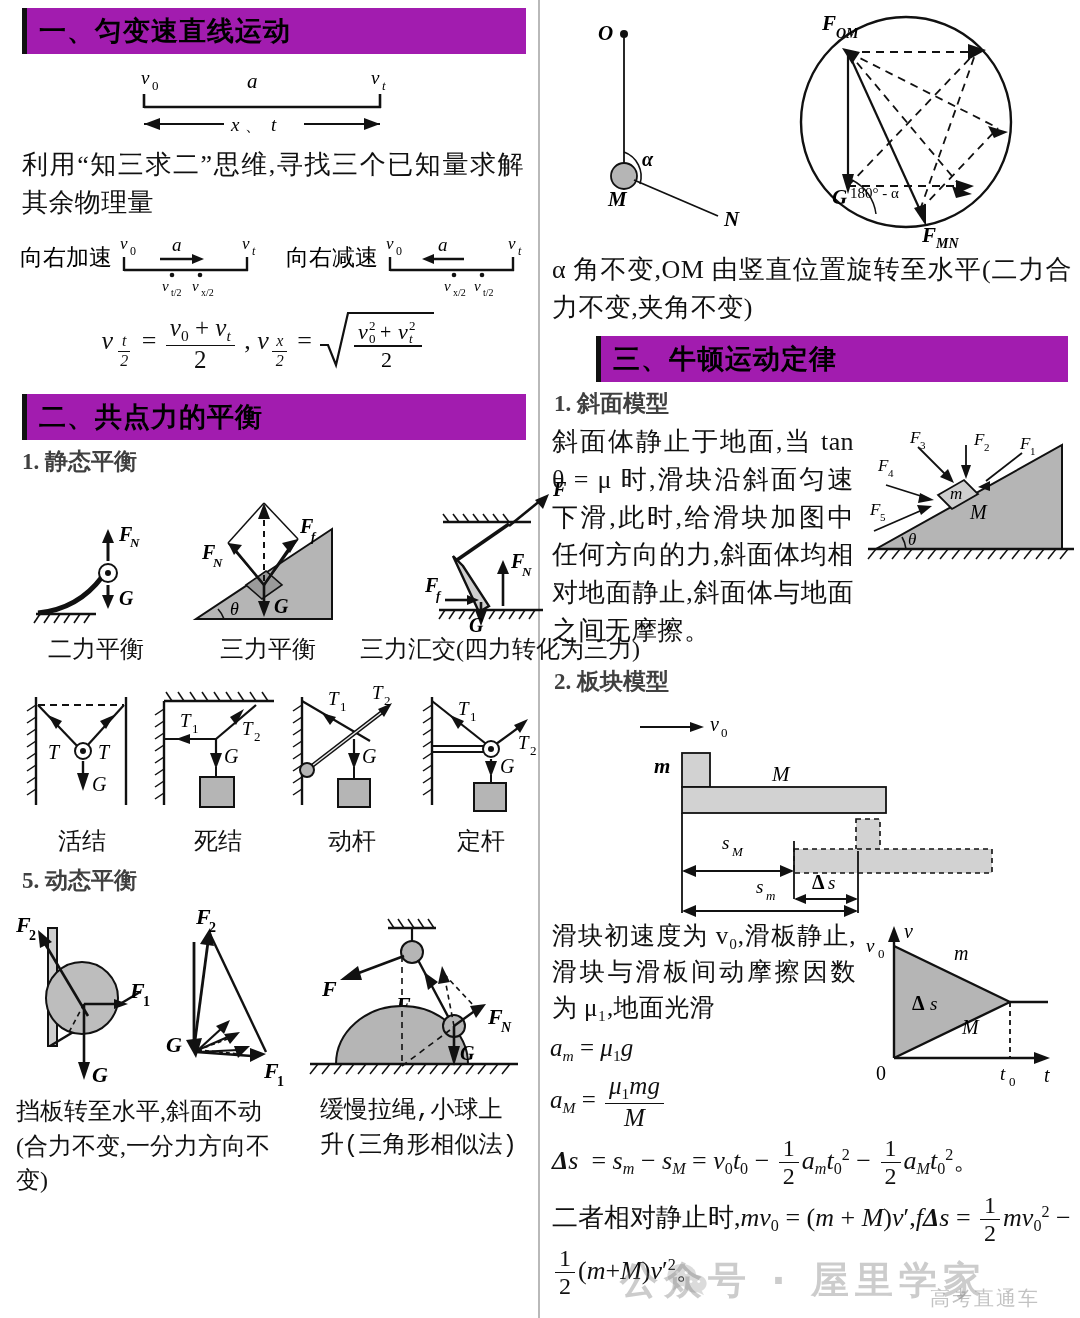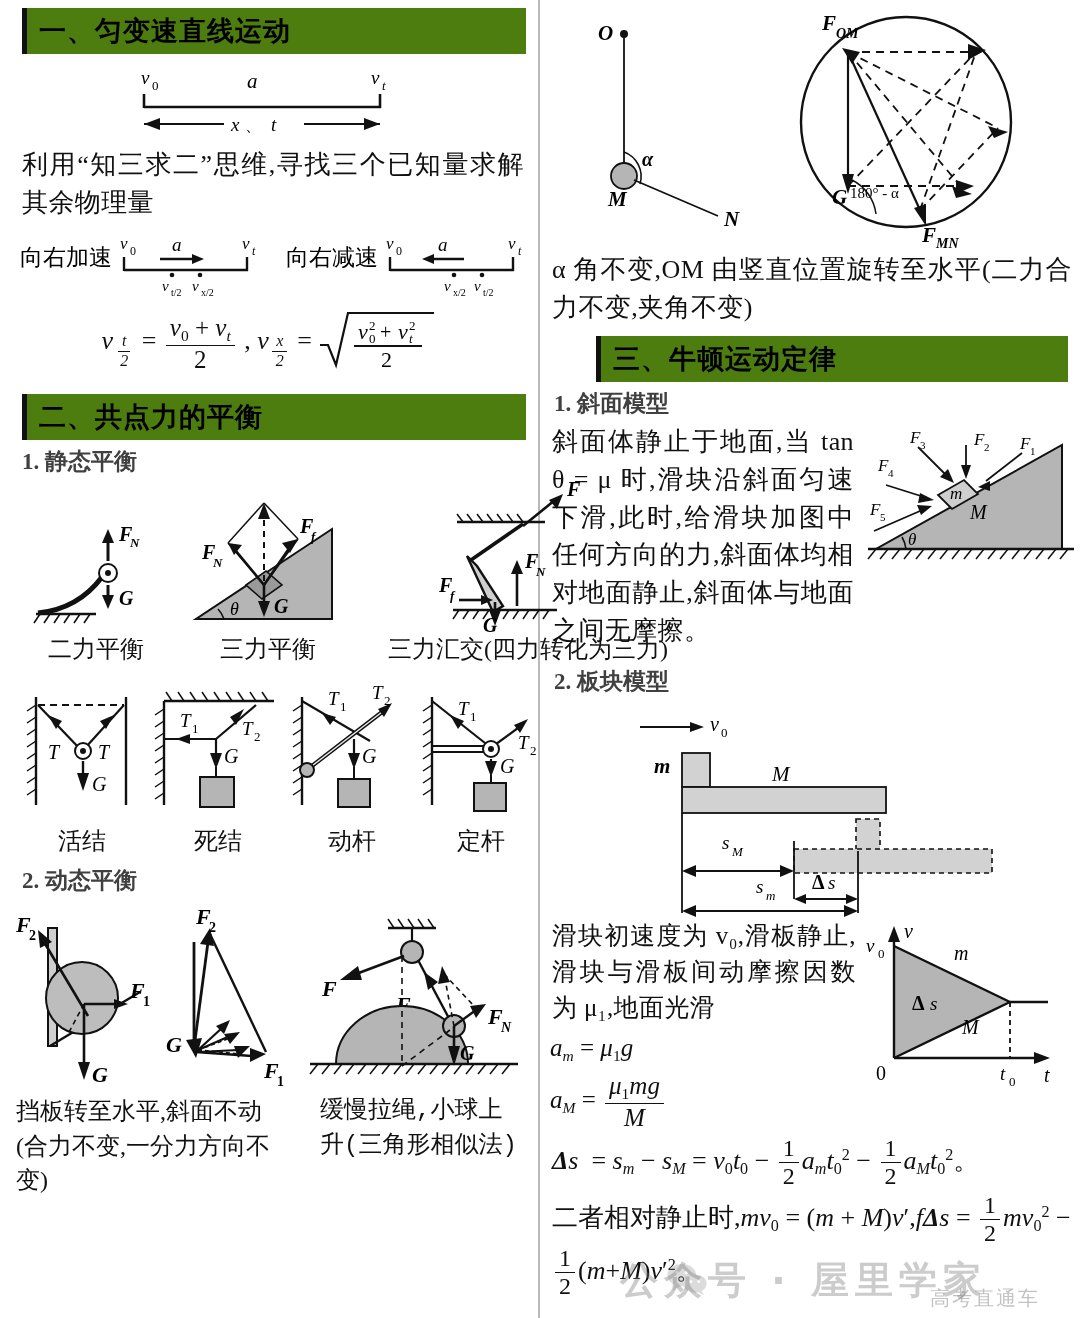--- a/index.html
+++ b/index.html
@@ -13,21 +13,21 @@
     overflow:hidden;
   }
   .page { position:relative; width:1080px; height:1318px; }
   .col { position:absolute; top:0; height:1318px; }
   .col-left  { left:0;   width:538px; }
   .col-right { left:546px; width:534px; }
   .divider { position:absolute; left:538px; top:0; width:2px; height:1318px; background:#b9b9b9; }
 
   
   .banner {
-    background:#4d7c0f;
+    background:#a21caf;
     border-left:5px solid #111;
     font-family:"DejaVu Sans","Liberation Sans",sans-serif;
     font-weight:bold;
     font-size:27px;
     letter-spacing:1px;
     padding:7px 10px 8px 12px;
     color:#000;
     line-height:1.15;
   }
   .subhead {
@@ -322,21 +322,21 @@
 
           <line x1="92" y1="124" x2="92" y2="86" stroke="#111" stroke-width="2.6"></line>
           <polygon points="92,78 86,92 98,92" fill="#111"></polygon>
           <text x="100" y="86" font-size="20" font-weight="bold" font-style="italic" font-family="Liberation Serif,serif">F</text>
           <text x="111" y="94" font-size="13" font-weight="bold" font-style="italic" font-family="Liberation Serif,serif">N</text>
 
           <line x1="70" y1="120" x2="70" y2="134" stroke="#111" stroke-width="2.6"></line>
           <polygon points="70,144 64,128 76,128" fill="#111"></polygon>
           <text x="58" y="150" font-size="20" font-weight="bold" font-style="italic" font-family="Liberation Serif,serif">G</text>
         </svg>
-        <div class="figlabel" style="text-align:right; line-height:1.3;margin-left:28px;">
+        <div class="figlabel" style="text-align:right; line-height:1.3;">
           <span>三力汇交(四力转化为三力)</span>
         </div>
       </div>
     </div>
 
     <div class="figrow" style="margin-left:14px; gap:0px; align-items:flex-end; margin-top:12px;">
 
       <div class="figcell" style="width:136px;">
         <svg width="136" height="146" viewBox="0 0 136 146">
 
@@ -490,21 +490,21 @@
           <line x1="73" y1="82" x2="73" y2="90" stroke="#111" stroke-width="2.2"></line>
           <polygon points="73,100 67,84 79,84" fill="#111"></polygon>
           <text x="82" y="96" font-size="20" font-style="italic" font-family="Liberation Serif,serif">G</text>
           <line x1="73" y1="98" x2="73" y2="106" stroke="#111" stroke-width="2"></line>
           <rect x="56" y="106" width="32" height="28" fill="#b5b5b5" stroke="#111" stroke-width="2"></rect>
         </svg>
         <div class="figlabel">定杆</div>
       </div>
     </div>
 
-    <div class="subhead" style="margin-left:22px; margin-top:8px;">2. 动态平衡</div>
+    <div class="subhead" style="margin-left:22px; margin-top:8px;">5. 动态平衡</div>
 
     <div class="figrow" style="margin-left:10px; align-items:flex-start; margin-top:2px;">
 
       <div>
         <svg width="150" height="200" viewBox="0 0 150 200">
 
           <rect x="38" y="28" width="9" height="118" fill="#cfcfcf" stroke="#111" stroke-width="2"></rect>
 
           <line x1="40" y1="146" x2="130" y2="92" stroke="#111" stroke-width="2.4"></line>
 

